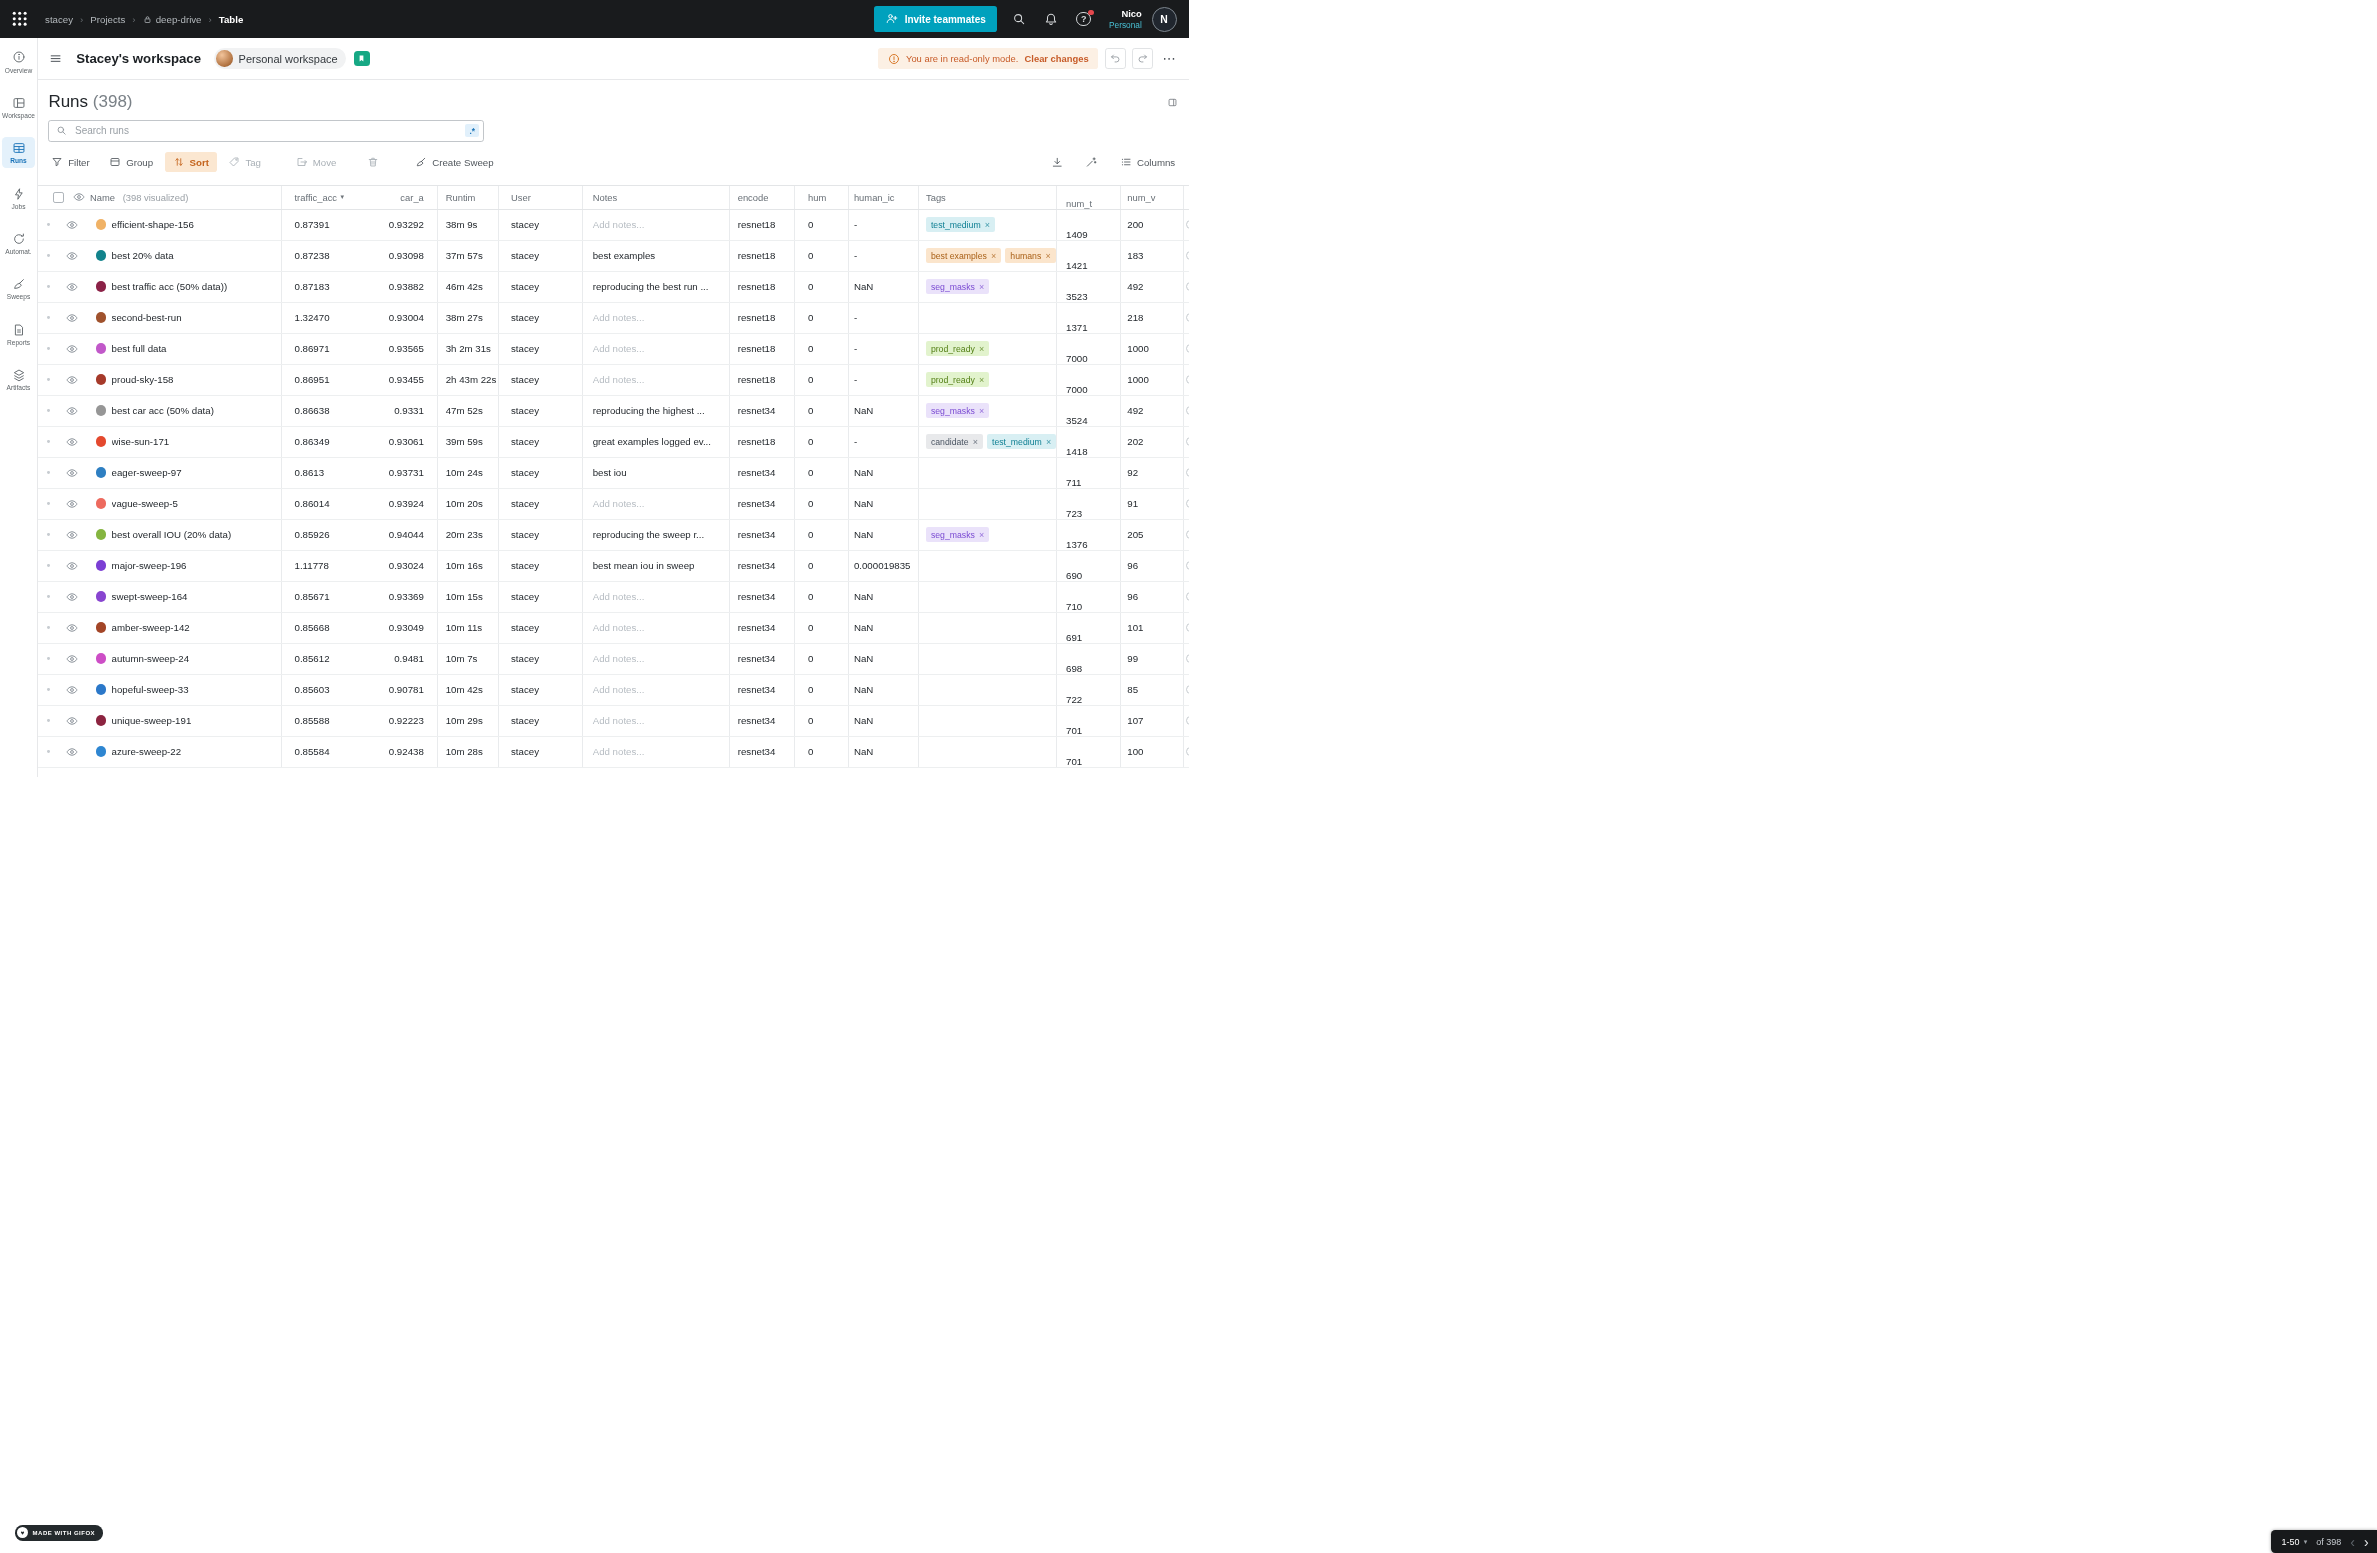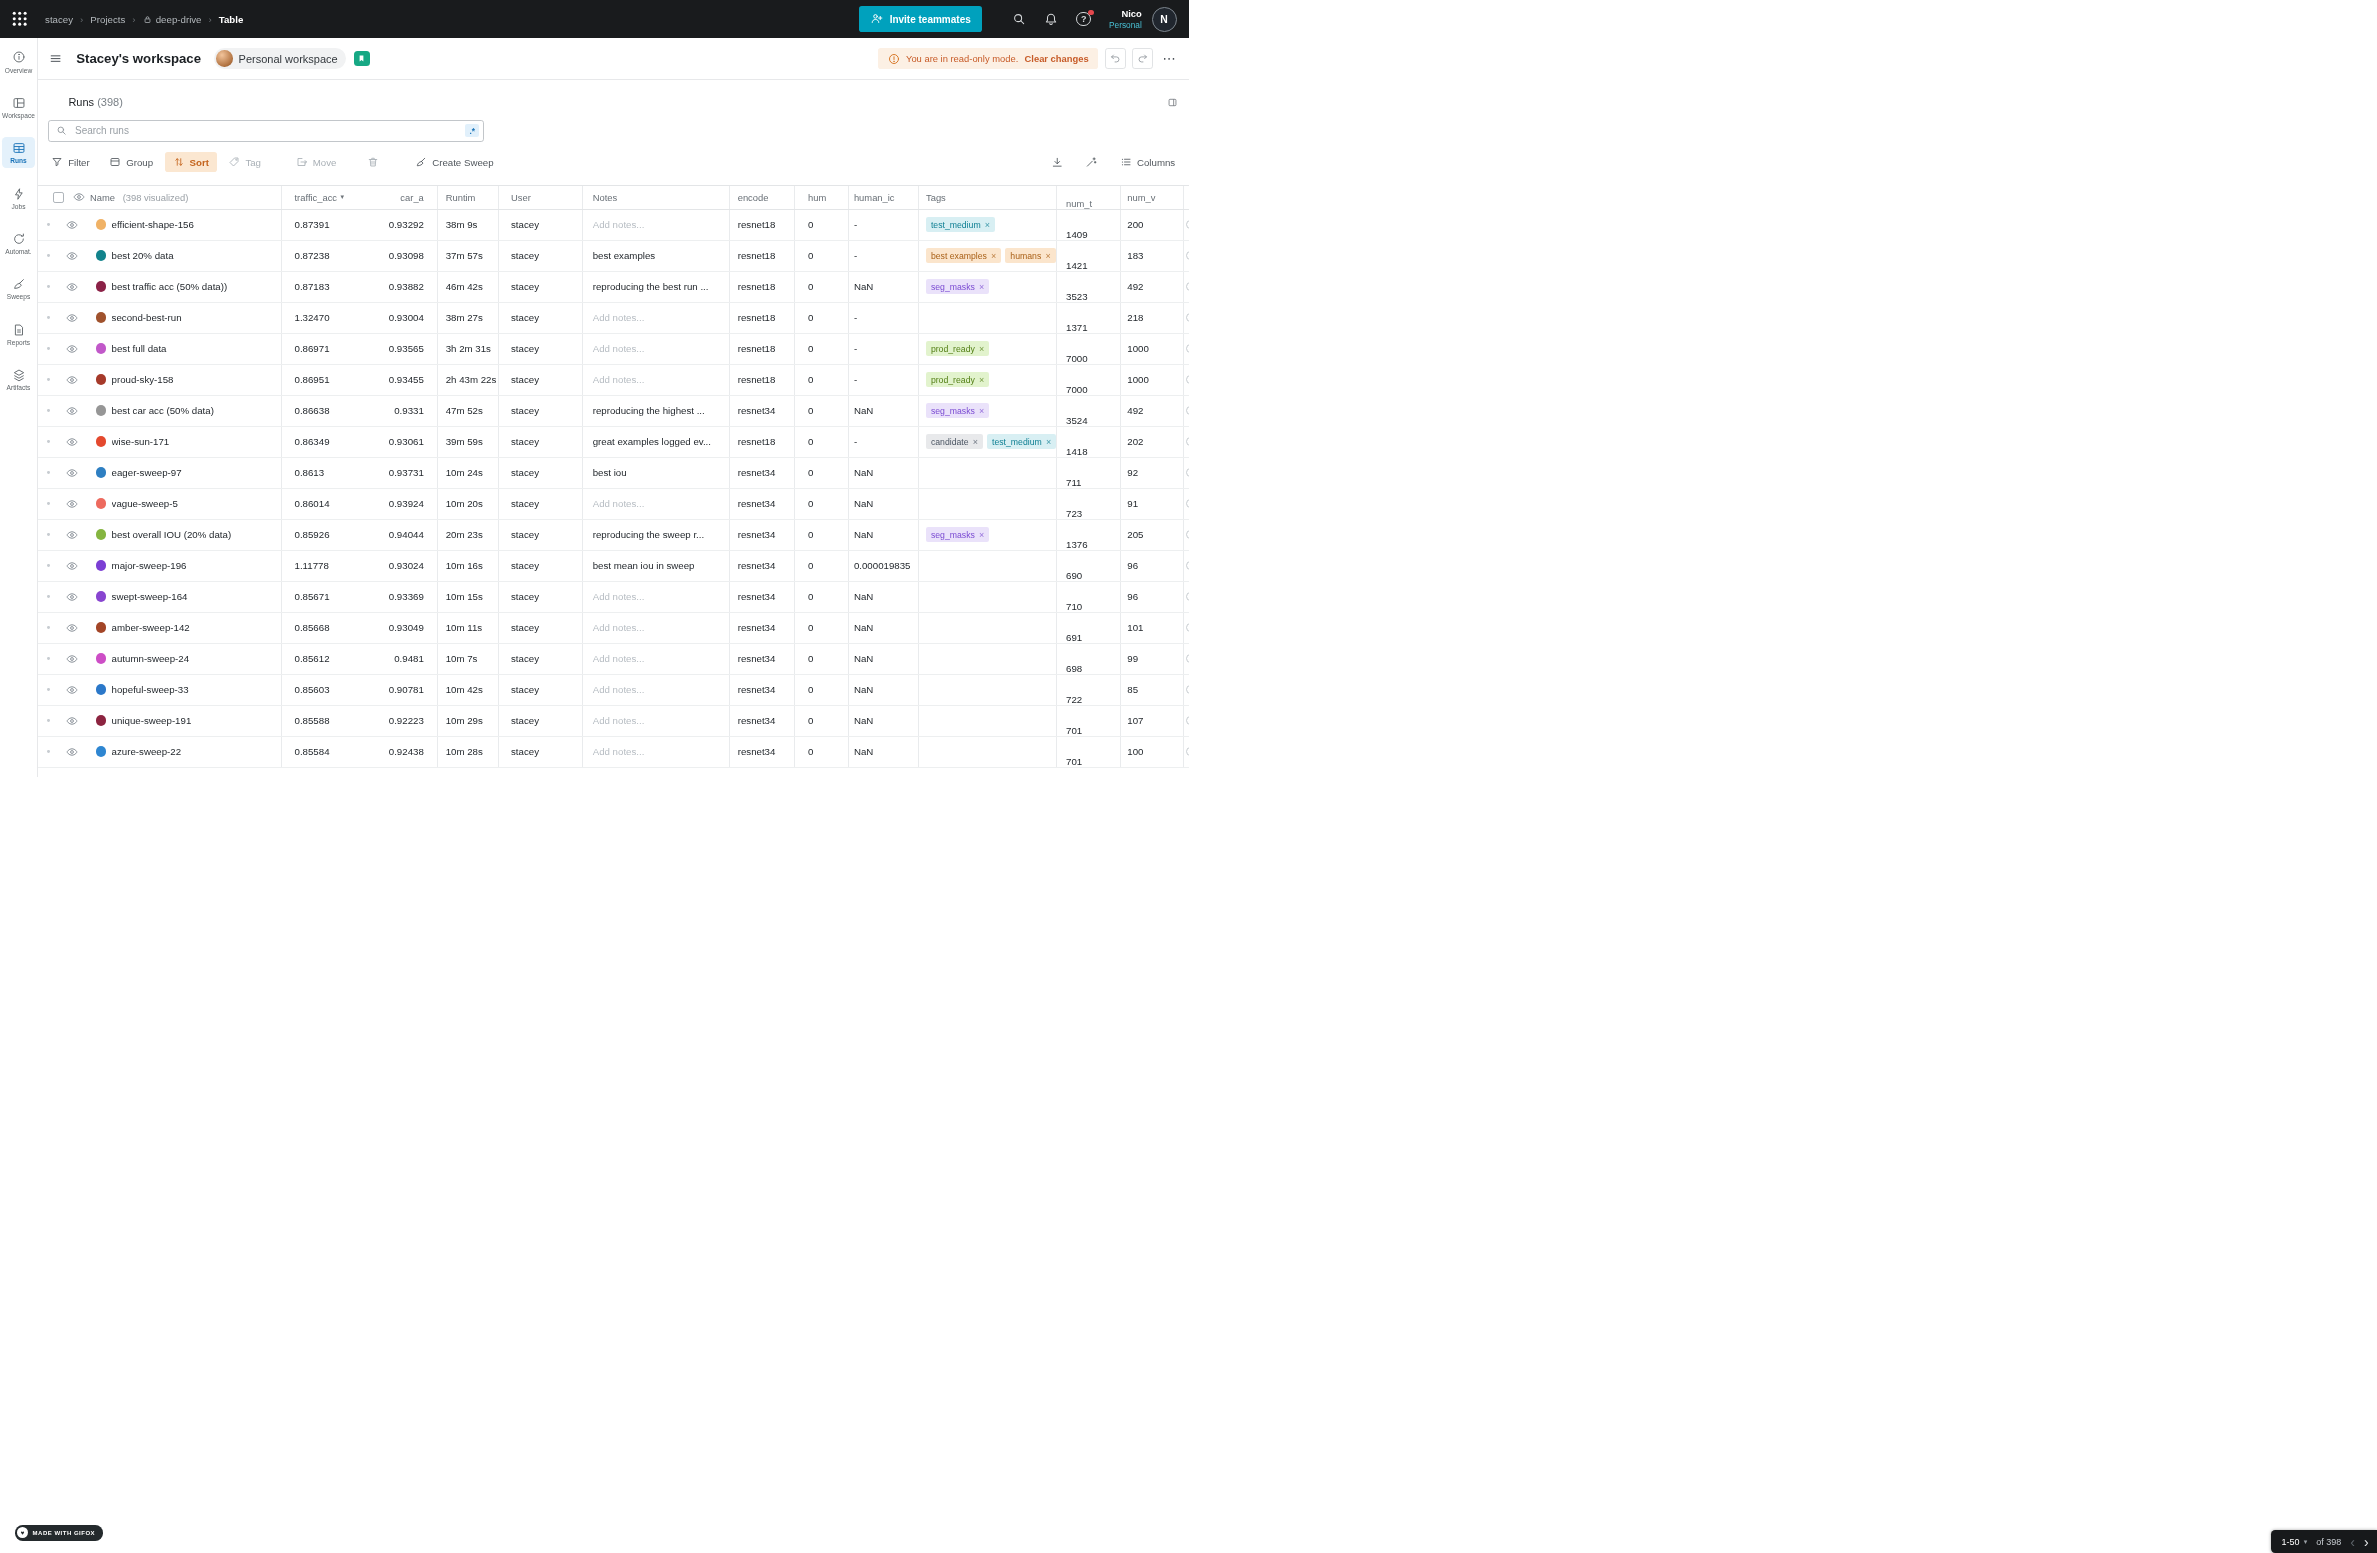--- a/index.html
+++ b/index.html
@@ -14,21 +14,21 @@
   
   .topnav { height:38px; background:#191b1d; display:flex; align-items:center; padding:0 12.5px 0 11px; }
   .logo { margin-right:16.7px; }
   .crumbs { display:flex; align-items:center; }
   .crumb { color:#b2b7bb; font-size:9.7px; display:flex; align-items:center; gap:4.2px; }
   .crumb.current { color:#fff; font-weight:600; }
   .crumb-sep { color:#6a7074; margin:0 7px; font-size:9.7px; }
   .nav-spacer { flex:1; }
   .invite-btn { height:26px; background:#00a1bd; color:#fff; border:none; border-radius:2.8px;
     display:flex; align-items:center; gap:6.3px; padding:0 11px; font-size:10px; font-weight:600;
-    font-family:inherit; margin-right:21px; }
+    font-family:inherit; margin-right:6px; }
   .nav-ic { color:#d3d6d8; margin-left:18px; position:relative; }
   .help-circle { width:14.6px; height:14.6px; border:1.1px solid #d3d6d8; border-radius:50%;
     display:flex; align-items:center; justify-content:center; font-size:9px; font-weight:700; }
   .red-dot { position:absolute; top:-2.1px; right:-2.8px; width:5.6px; height:5.6px; background:#e5484d; border-radius:50%; }
   .user-block { margin-left:18px; text-align:right; line-height:1.25; }
   .user-name { color:#fff; font-size:9.4px; font-weight:600; }
   .user-scope { color:#49c0d4; font-size:8.3px; }
   .nav-avatar { margin-left:9.7px; width:25px; height:25px; border-radius:50%; background:#20262e;
     border:1.4px solid #7c858d; color:#fff; font-size:10.4px; font-weight:600;
     display:flex; align-items:center; justify-content:center; }
@@ -58,21 +58,21 @@
   .readonly-banner { display:flex; align-items:center; gap:6.3px; background:#fcf0e4; border-radius:2.8px;
     height:21.6px; padding:0 9.7px; color:#c75b28; font-size:9.4px; }
   .readonly-action { font-weight:700; color:#c75b28; }
   .sq-btn { width:21px; height:21px; border:0.7px solid #e1e3e5; border-radius:2.8px; background:#fff;
     display:flex; align-items:center; justify-content:center; color:#8d9399; margin-left:6.3px; }
   .sq-btn:first-of-type { margin-left:14px; }
   .more-btn { margin-left:9.7px; color:#4b5157; font-size:13.2px; letter-spacing:0.7px; }
 
   
   .runs-head { margin-top:9.7px; height:25px; padding:0 11px 0 10.4px; display:flex; align-items:center; justify-content:space-between; }
-  .runs-title { font-size:11px; color:#23272b;margin-left:20px; }
+  .runs-title { font-size:17px; color:#23272b; }
   .runs-count { color:#7a8187; }
   .panel-toggle { color:#6d7378; }
   .search-row { margin:4.9px 0 0 10.4px; }
   .search-box { width:436px; height:22px; border:0.7px solid #c2c6ca; border-radius:2.8px;
     display:flex; align-items:center; gap:5.6px; padding:0 4.2px 0 7px; color:#8c9298; }
   .search-box input { flex:1; border:none; outline:none; font-family:inherit; font-size:10px; color:#24292e; background:transparent; }
   .search-box input::placeholder { color:#9aa0a6; }
   .regex-chip { background:#e1f0fb; color:#1672b8; font-weight:700; font-size:8.3px; border-radius:2.1px; padding:1.4px 4.2px; }
 
   .toolbar { margin:9px 11px 0 5.6px; height:23px; display:flex; align-items:center; }

